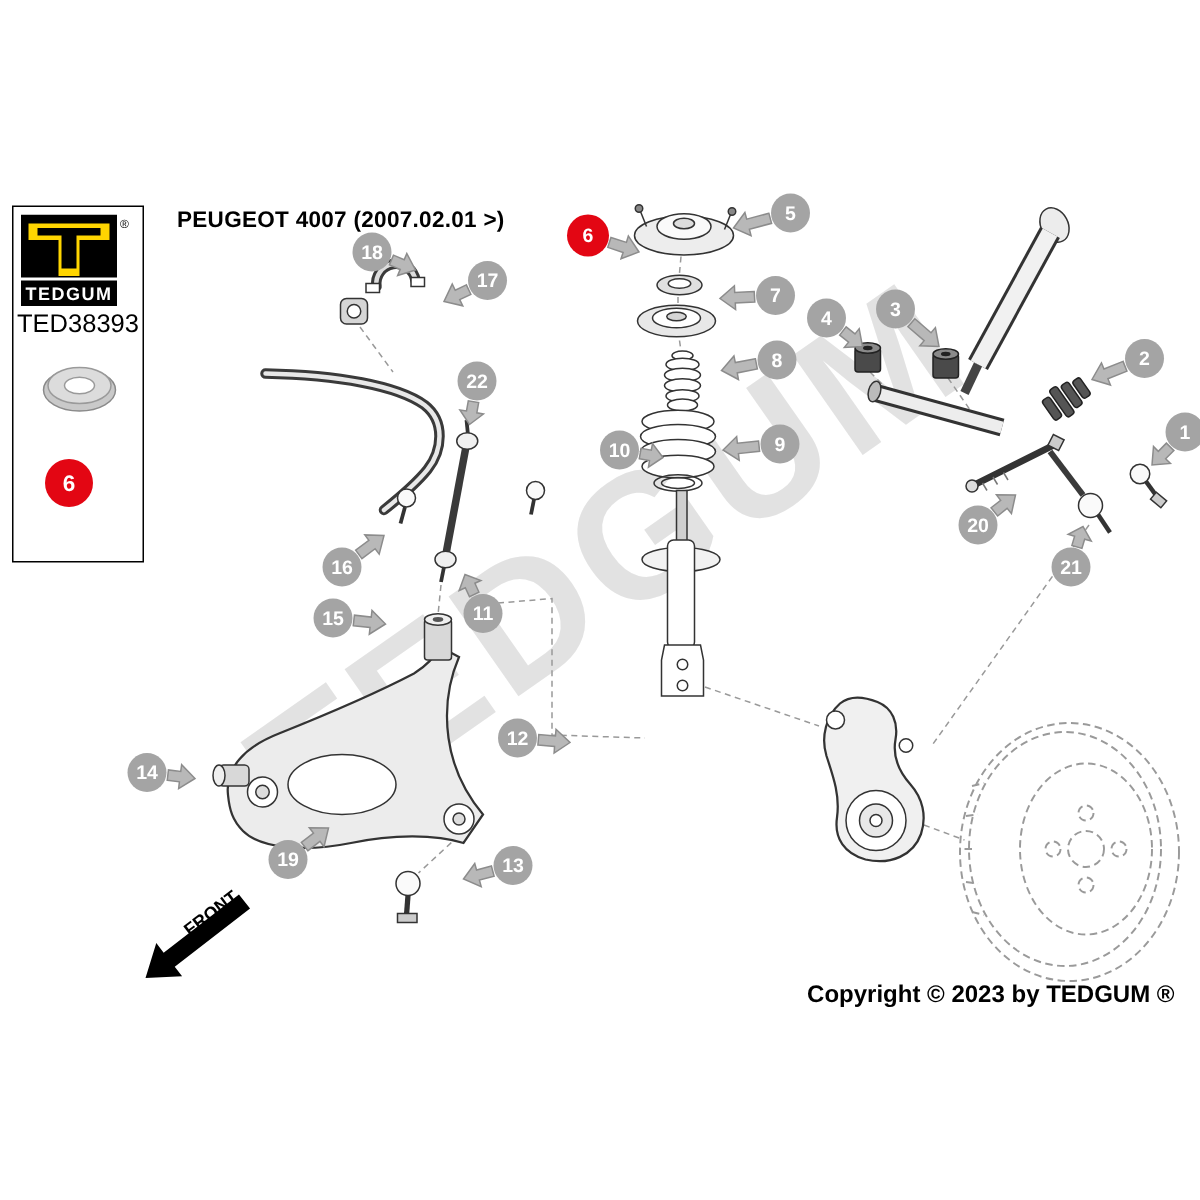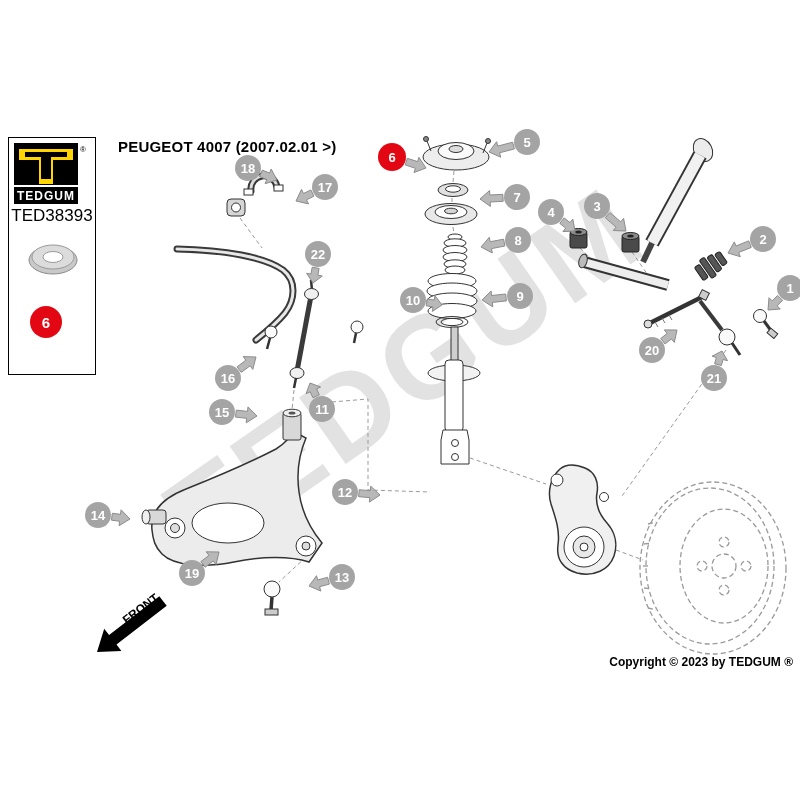--- a/index.html
+++ b/index.html
@@ -3,21 +3,21 @@
 <meta charset="utf-8">
 <style>
   * { margin:0; padding:0; box-sizing:border-box; }
   html,body { width:800px; height:800px; }
   body { background:#fff; font-family:"Liberation Sans", sans-serif; }
   .page { position:relative; width:800px; height:800px; background:#fff; overflow:hidden; }
   svg.diagram { position:absolute; left:0; top:0; width:800px; height:800px; }
   svg text { font-family:"Liberation Sans", sans-serif; }
 
   .title { position:absolute; left:100px; top:138px; font-size:15px; font-weight:bold; color:#000; letter-spacing:.2px;margin-left:18px; }
-  .copyright { position:absolute; right:7px; top:655px; font-size:12px; font-weight:bold; color:#000; }
+  .copyright { position:absolute; right:17px; top:655px; font-size:16px; font-weight:bold; color:#000; }
 
   .panel { position:absolute; left:8px; top:137px; width:88px; height:238px; border:1px solid #000; background:#fff; }
   .logo-wrap { position:absolute; left:5px; top:5px; }
   .part-number { position:absolute; left:0; right:0; top:68px; text-align:center; font-size:17px; color:#000; }
   .part-thumb { position:absolute; left:14px; top:100px; }
   .pos-badge { position:absolute; left:21px; top:168px; width:32px; height:32px; border-radius:50%;
                background:#e30613; color:#fff; font-weight:bold; font-size:15px;
                display:flex; align-items:center; justify-content:center; }
 
   .watermark { font-weight:bold; fill:#c6c6c6; opacity:.5; font-size:118px; letter-spacing:6px; }

